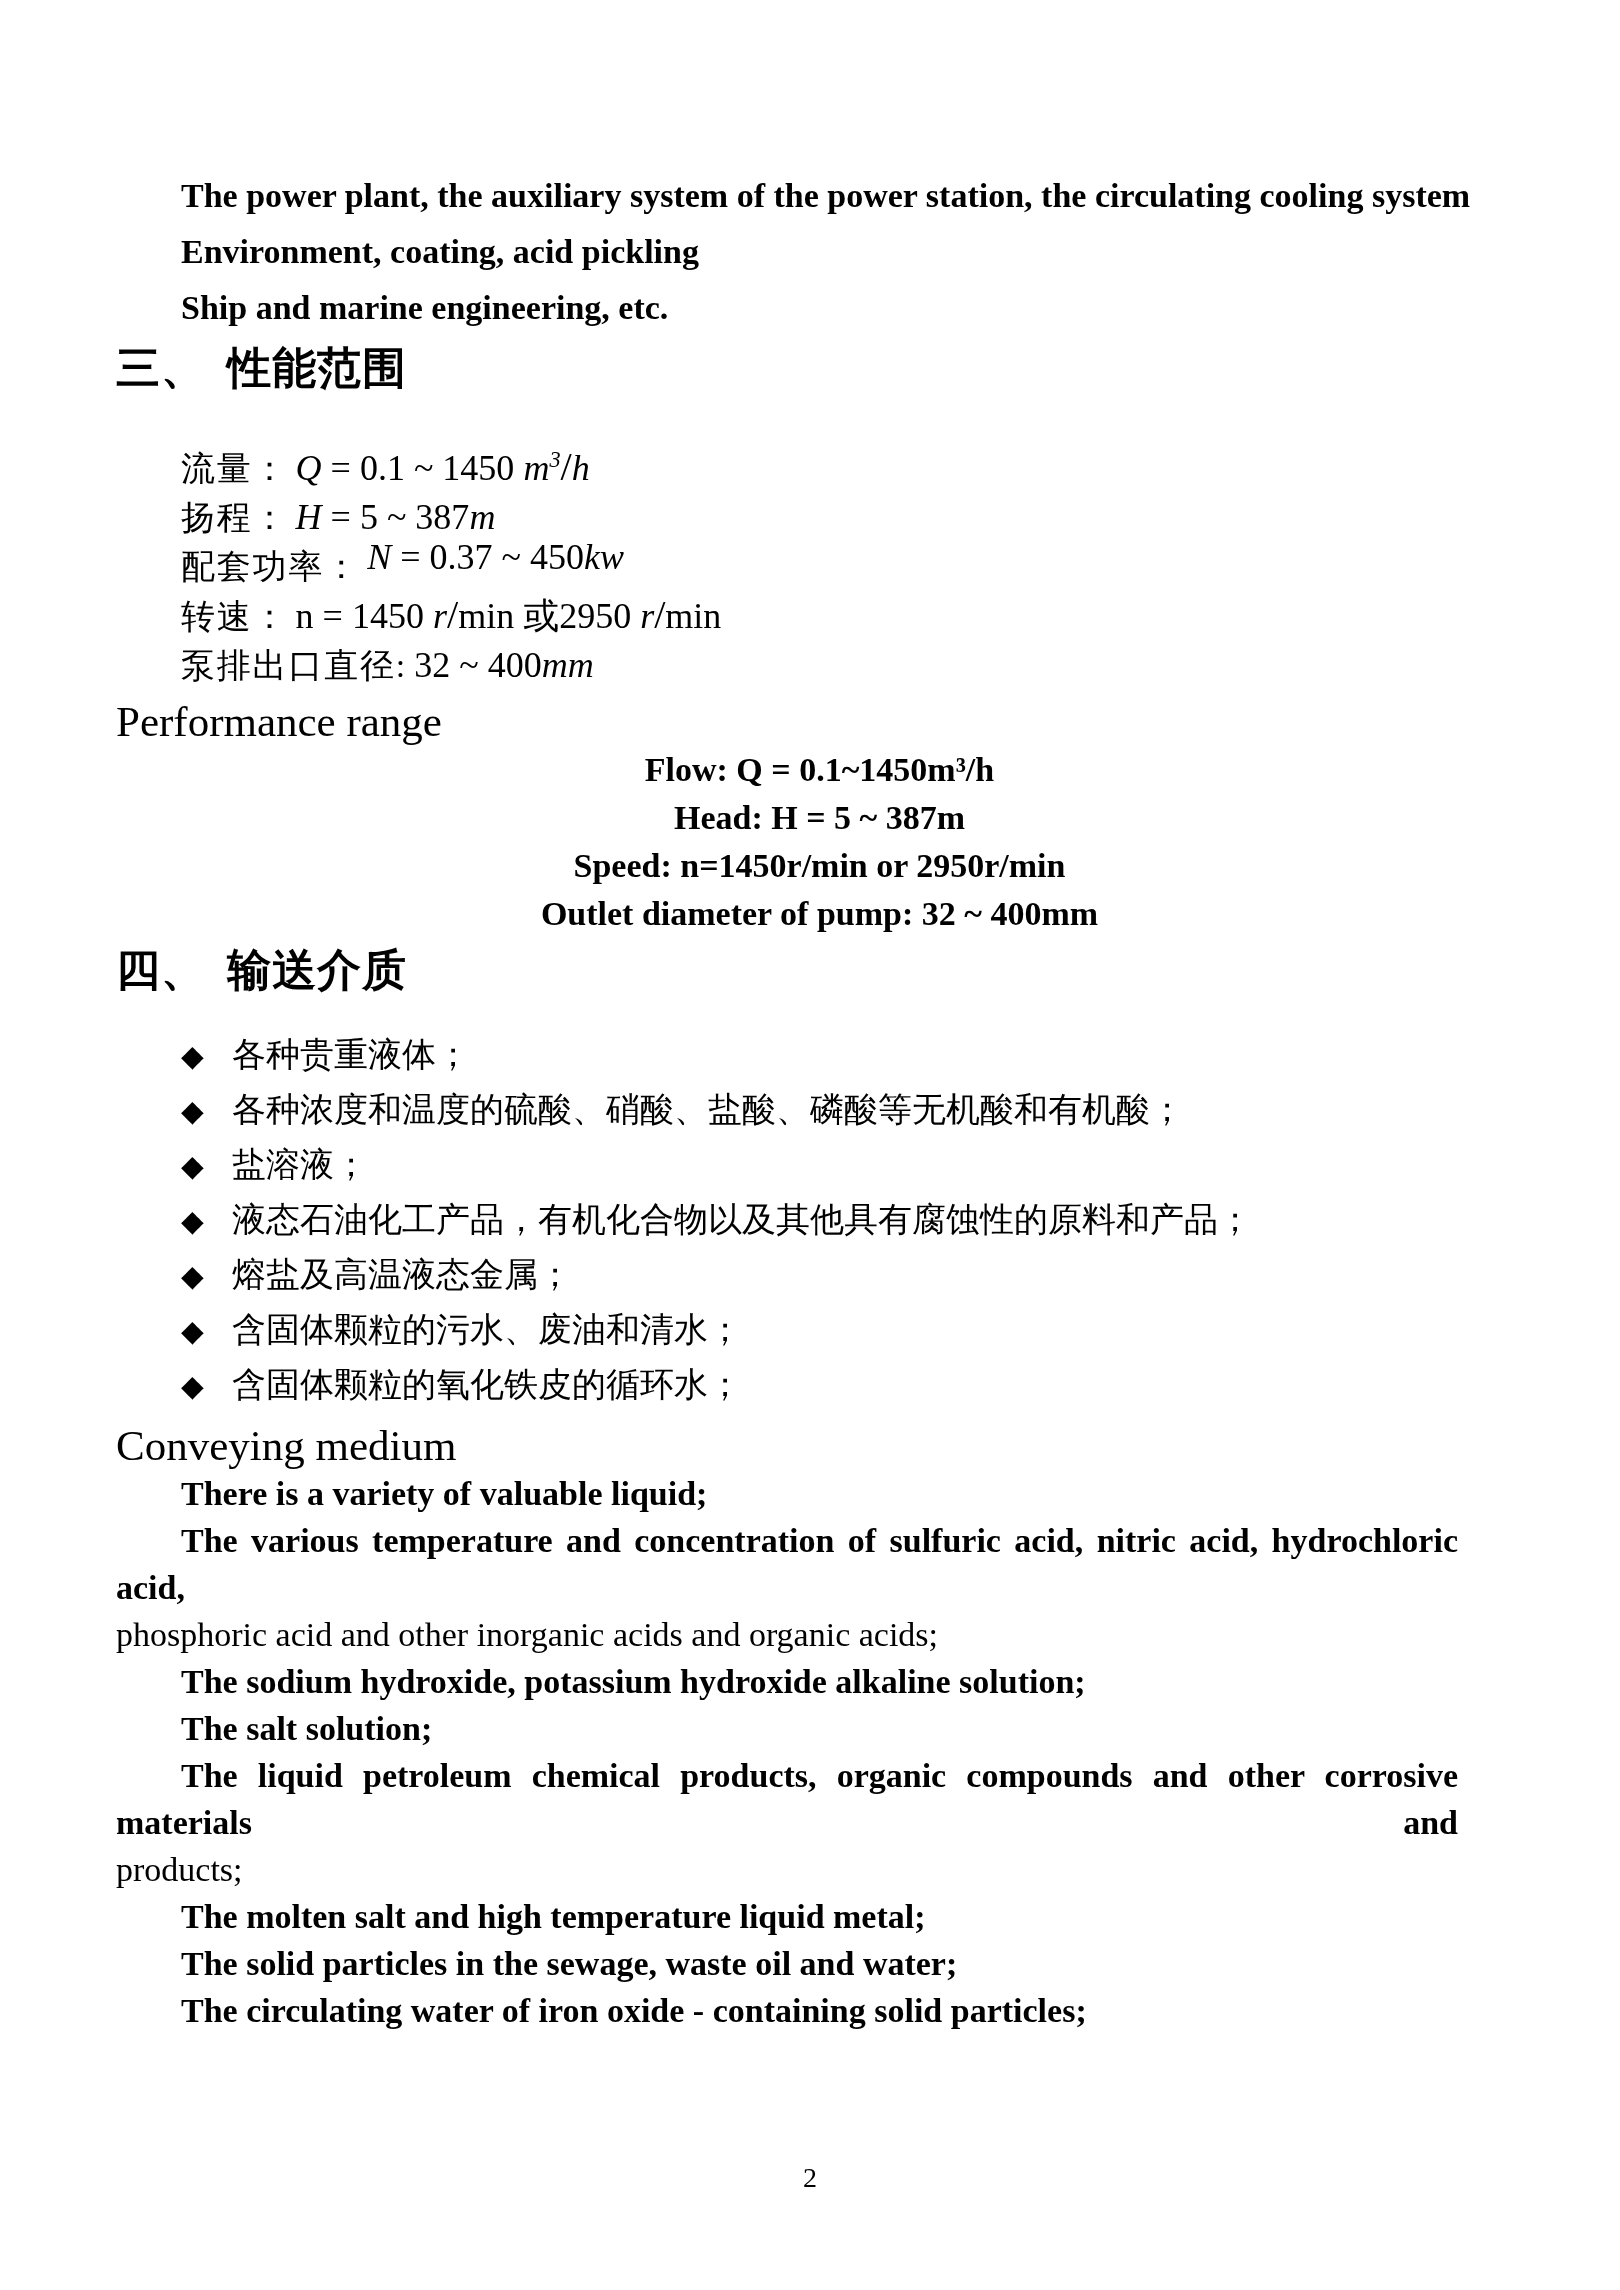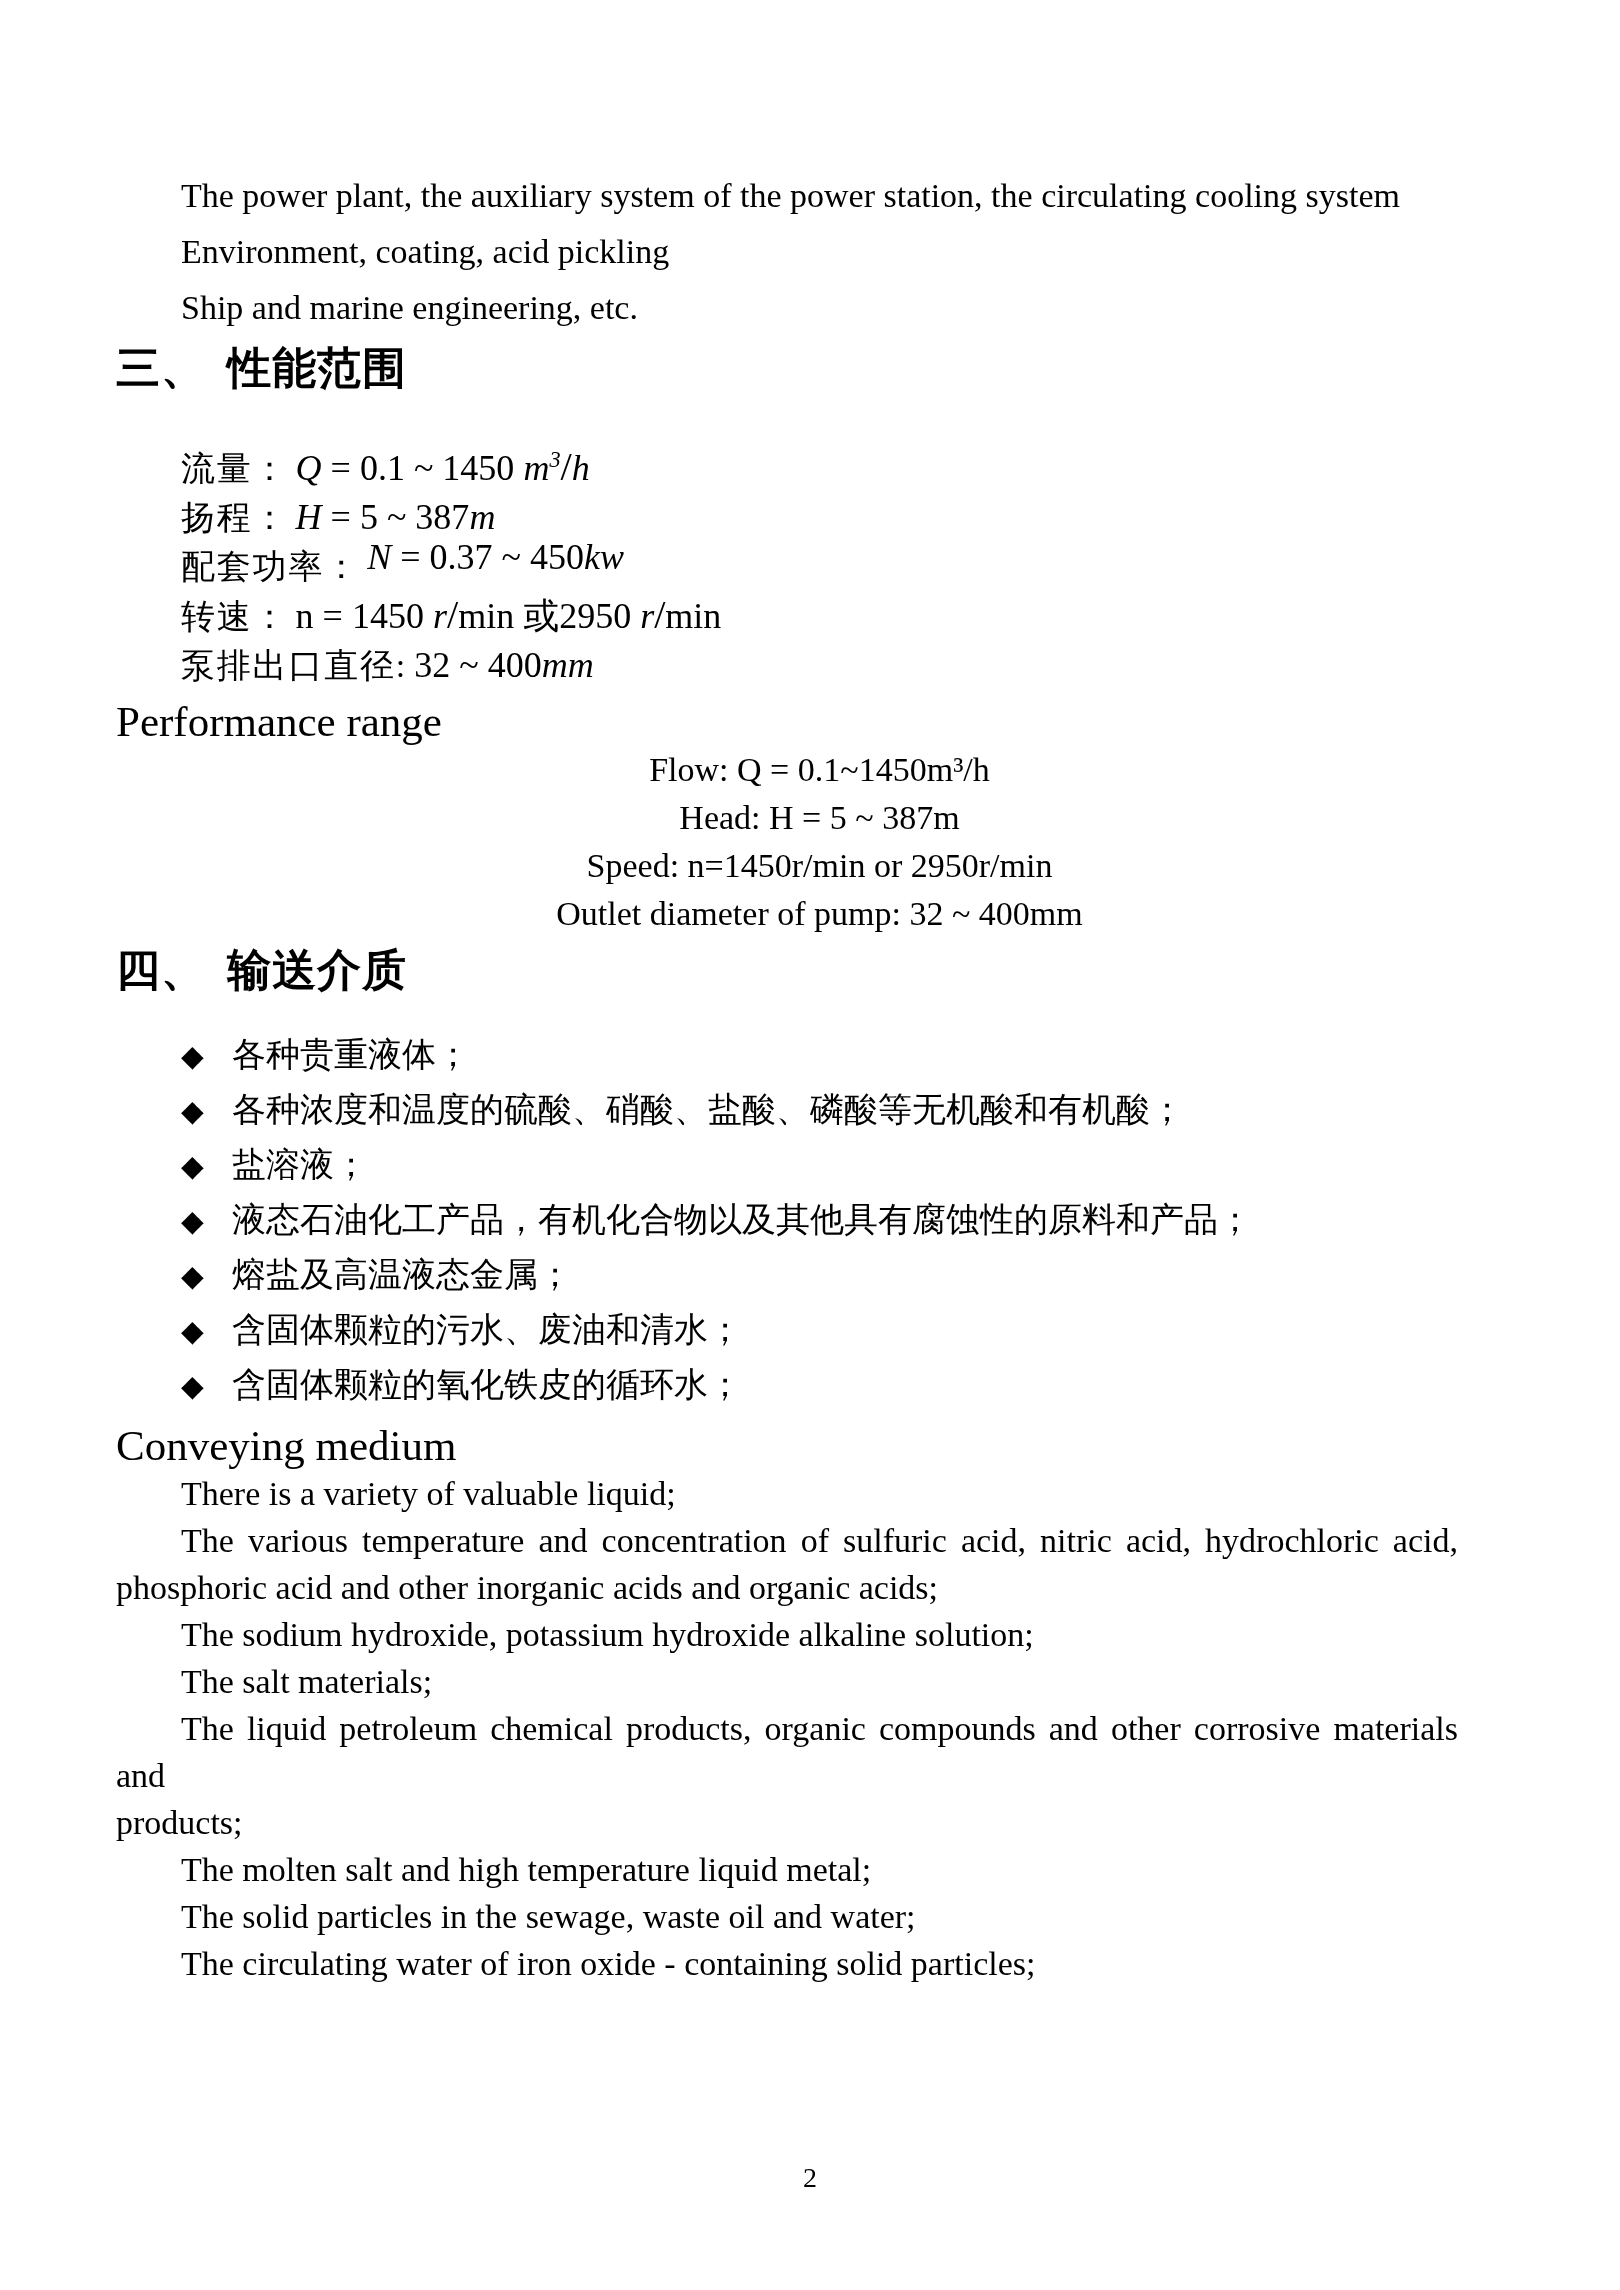--- a/index.html
+++ b/index.html
@@ -16,21 +16,21 @@
     position: absolute;
     left: 116px;
     top: 0;
     width: 1342px;
   }
   .line {
     font-size: 34px;
     line-height: 47px;
     white-space: nowrap;
   }
-  .indent { text-indent: 65px; }
+  .indent { text-indent: 65px; font-weight: bold; }
   .justify {
     text-align: justify;
     text-align-last: justify;
     white-space: normal;
   }
   
   .intro { margin-top: 168px; }
   .intro .line { line-height: 56px; }
   
   .heading {
@@ -196,21 +196,21 @@
     <div class="para-en">
 
         <div class="line indent">There is a variety of valuable liquid;</div>
 
         <div class="line indent justify">The various temperature and concentration of sulfuric acid, nitric acid, hydrochloric acid,</div>
 
         <div class="line">phosphoric acid and other inorganic acids and organic acids;</div>
 
         <div class="line indent">The sodium hydroxide, potassium hydroxide alkaline solution;</div>
 
-        <div class="line indent">The salt materials;</div>
+        <div class="line indent">The salt solution;</div>
 
         <div class="line indent justify">The liquid petroleum chemical products, organic compounds and other corrosive materials and</div>
 
         <div class="line">products;</div>
 
         <div class="line indent">The molten salt and high temperature liquid metal;</div>
 
         <div class="line indent">The solid particles in the sewage, waste oil and water;</div>
 
         <div class="line indent">The circulating water of iron oxide - containing solid particles;</div>

